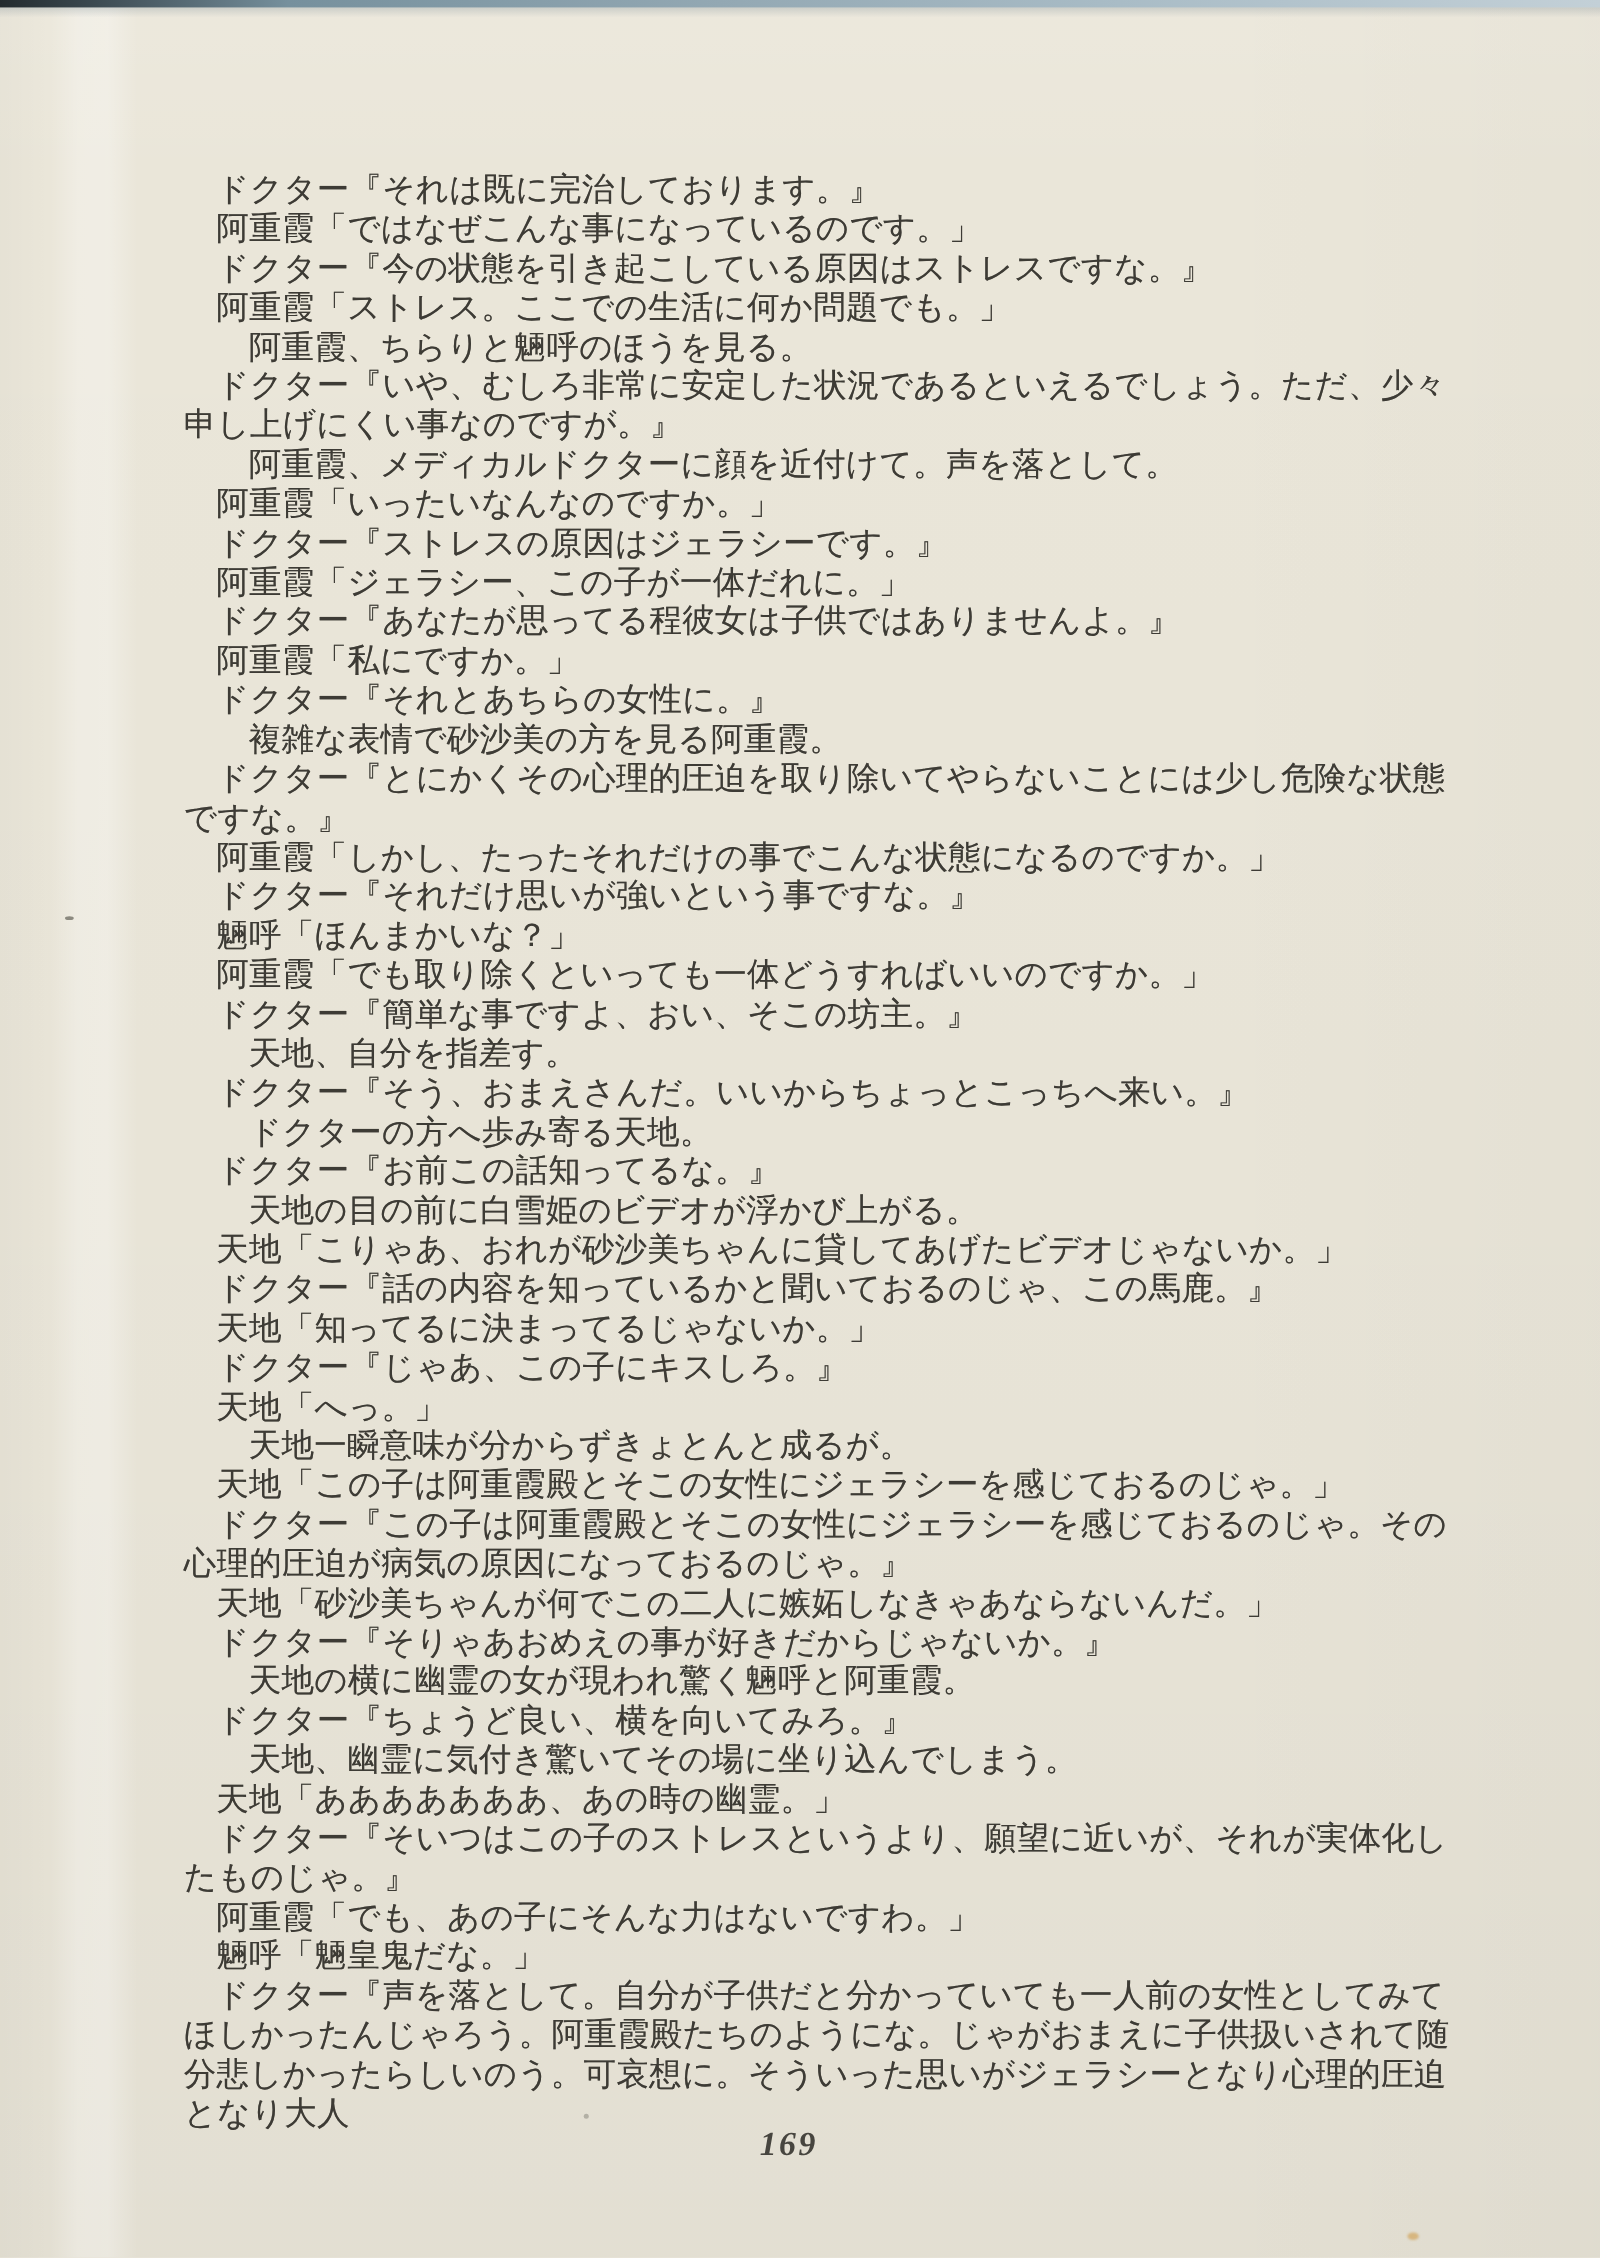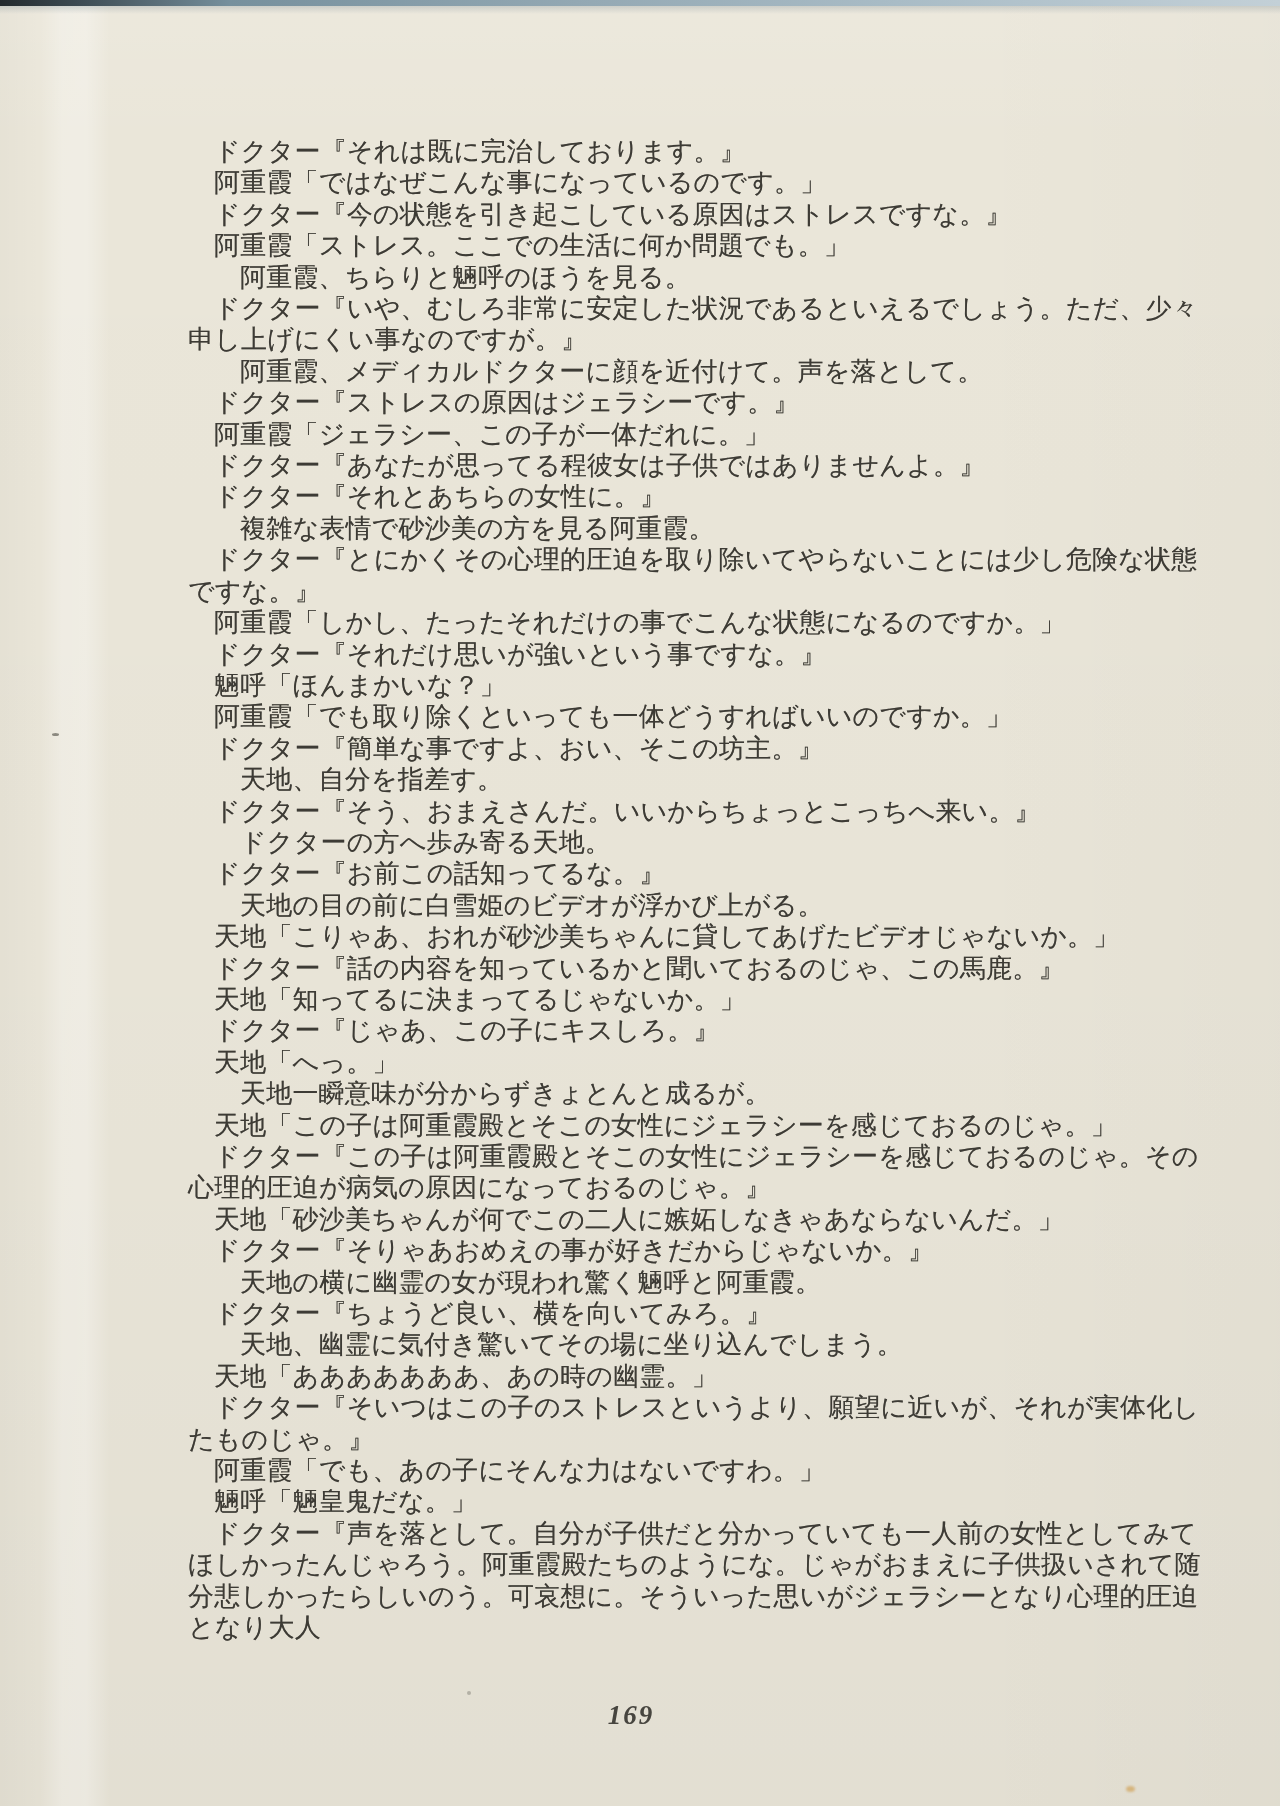--- a/index.html
+++ b/index.html
@@ -62,21 +62,20 @@
   .script-text {
     position: absolute;
     top: 136px;
     left: 147px;
     width: 1028px;
     color: var(--ink);
     font-size: 26px;
     line-height: 31.4px;
     letter-spacing: 0.2px;
     text-shadow: 0 0 0.5px rgba(61,59,53,0.55);
-    margin-left: 41px;
   }
   .script-text p {
     margin: 0;
     padding: 0;
   }
   .script-text p.dialogue   { text-indent: 1em; }
   .script-text p.narration  { text-indent: 2em; }
 
   
   .page-number {
@@ -105,23 +104,25 @@
 <div class="top-edge-fade"></div>
 
 <section class="script-text">
     <p class="dialogue">ドクター『それは既に完治しております。』</p>
     <p class="dialogue">阿重霞「ではなぜこんな事になっているのです。」</p>
     <p class="dialogue">ドクター『今の状態を引き起こしている原因はストレスですな。』</p>
     <p class="dialogue">阿重霞「ストレス。ここでの生活に何か問題でも。」</p>
     <p class="narration">阿重霞、ちらりと魎呼のほうを見る。</p>
     <p class="dialogue">ドクター『いや、むしろ非常に安定した状況であるといえるでしょう。ただ、少々申し上げにくい事なのですが。』</p>
     <p class="narration">阿重霞、メディカルドクターに顔を近付けて。声を落として。</p>
+    <p class="dialogue">阿重霞「いったいなんなのですか。」</p>
     <p class="dialogue">ドクター『ストレスの原因はジェラシーです。』</p>
     <p class="dialogue">阿重霞「ジェラシー、この子が一体だれに。」</p>
     <p class="dialogue">ドクター『あなたが思ってる程彼女は子供ではありませんよ。』</p>
+    <p class="dialogue">阿重霞「私にですか。」</p>
     <p class="dialogue">ドクター『それとあちらの女性に。』</p>
     <p class="narration">複雑な表情で砂沙美の方を見る阿重霞。</p>
     <p class="dialogue">ドクター『とにかくその心理的圧迫を取り除いてやらないことには少し危険な状態ですな。』</p>
     <p class="dialogue">阿重霞「しかし、たったそれだけの事でこんな状態になるのですか。」</p>
     <p class="dialogue">ドクター『それだけ思いが強いという事ですな。』</p>
     <p class="dialogue">魎呼「ほんまかいな？」</p>
     <p class="dialogue">阿重霞「でも取り除くといっても一体どうすればいいのですか。」</p>
     <p class="dialogue">ドクター『簡単な事ですよ、おい、そこの坊主。』</p>
     <p class="narration">天地、自分を指差す。</p>
     <p class="dialogue">ドクター『そう、おまえさんだ。いいからちょっとこっちへ来い。』</p>

